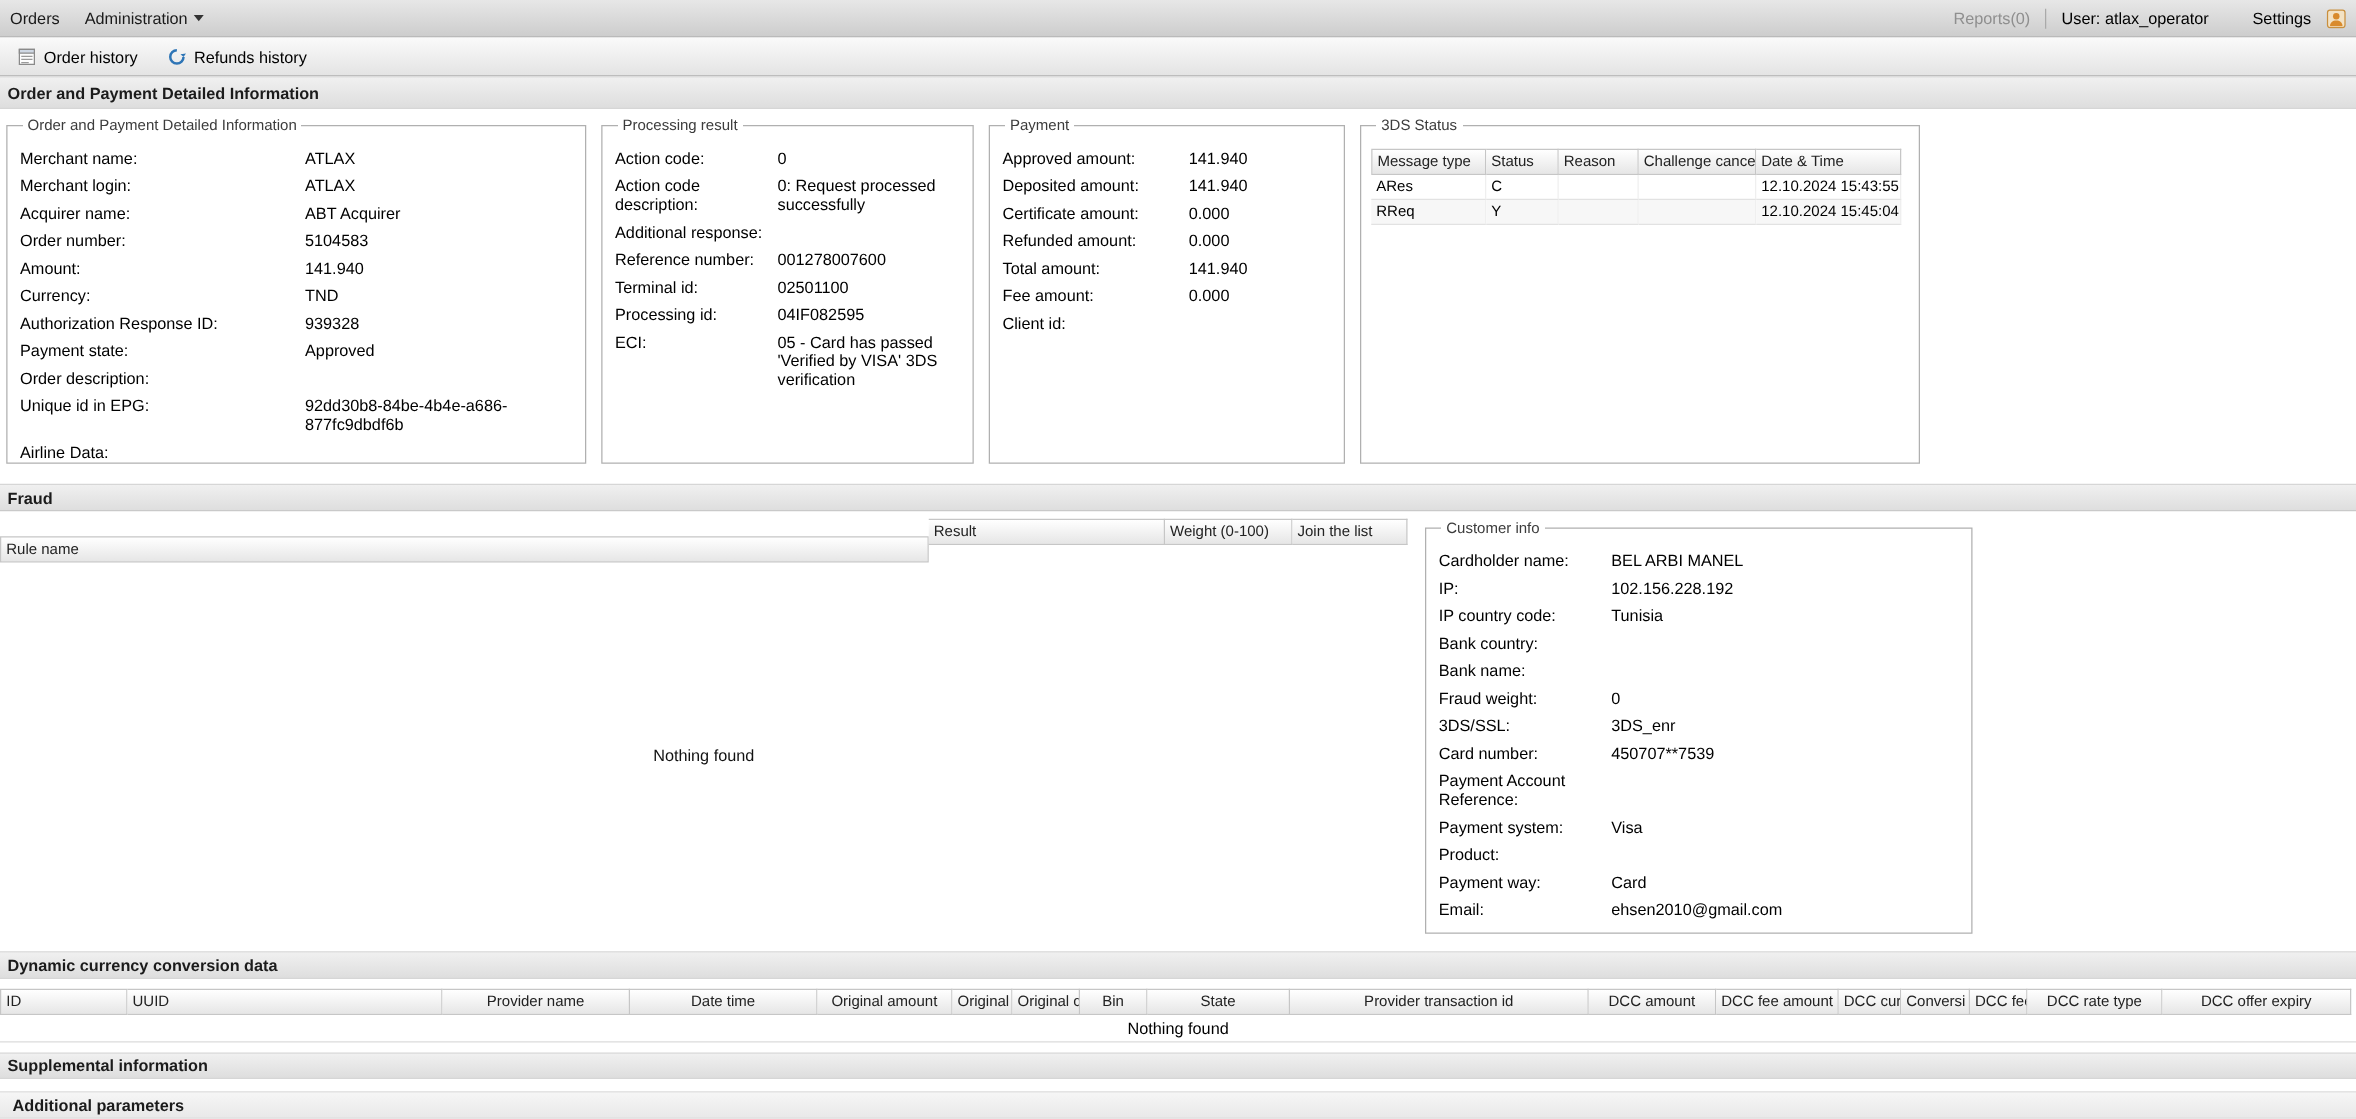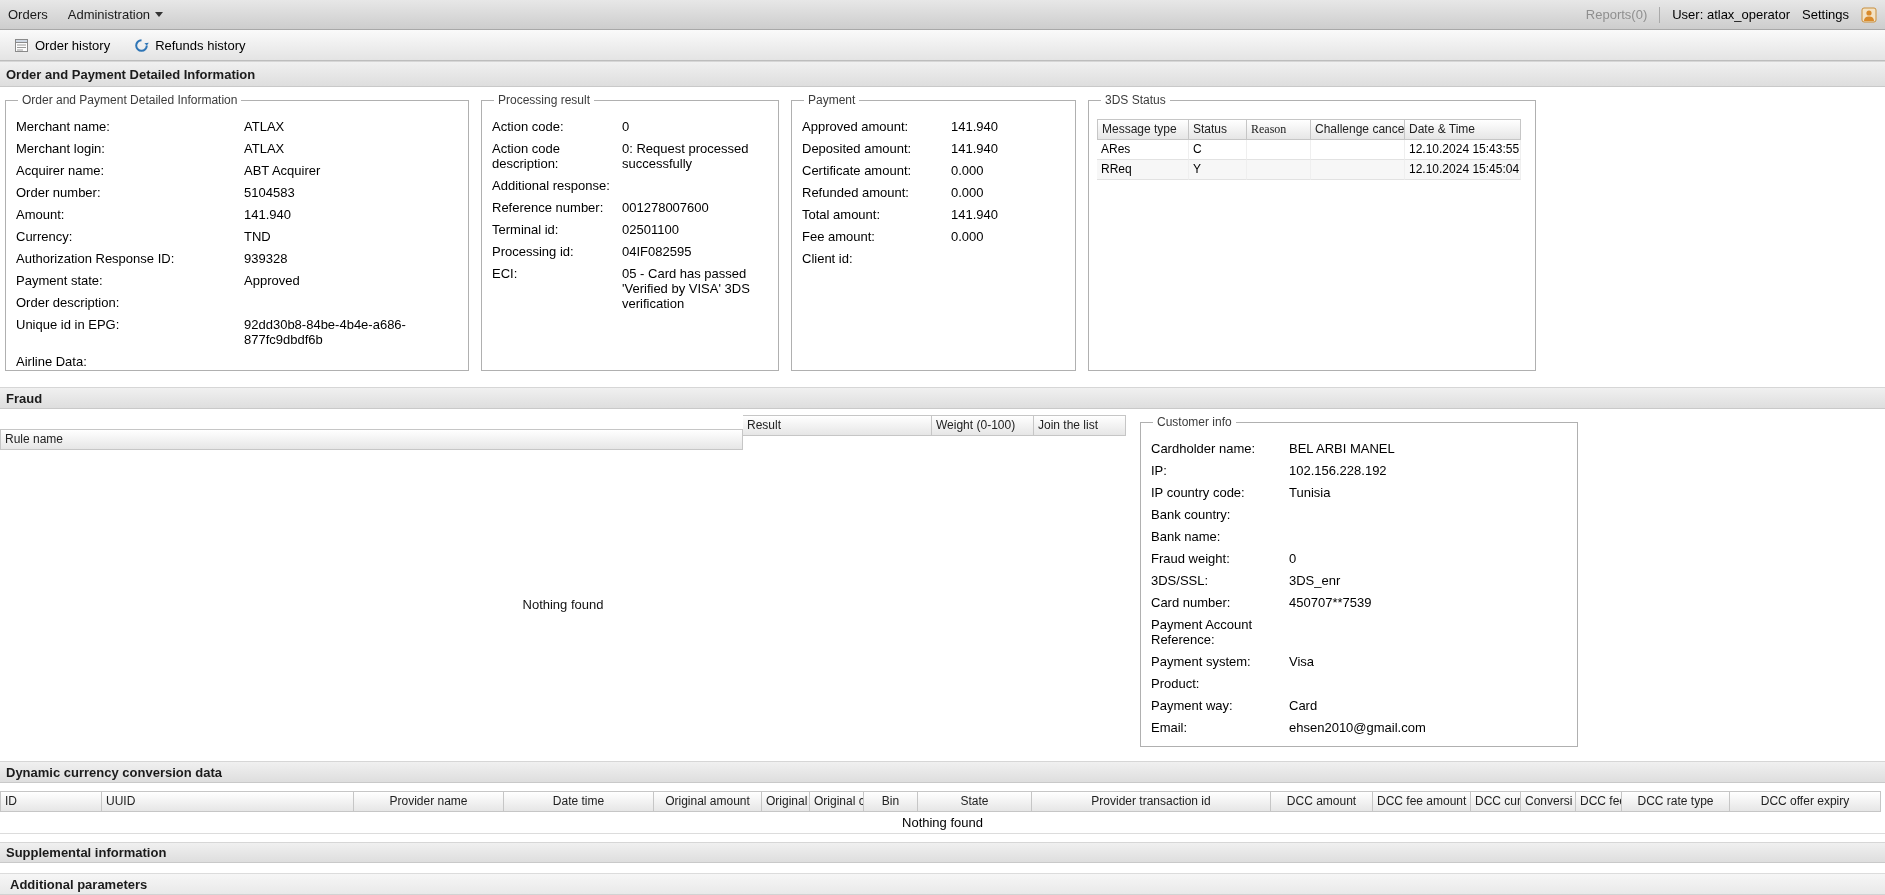--- a/index.html
+++ b/index.html
@@ -93,21 +93,21 @@
   .gh-cell:first-child { border-left: 1px solid #c6c6c6; }
   .gr-cell {
     height: 20px; line-height: 19px; padding: 0 4px;
     font-size: 12px; border-bottom: 1px solid #e2e2e2; border-right: 1px solid #efefef;
     white-space: nowrap; overflow: hidden; flex-shrink: 0;
   }
   .grid-row { display: flex; }
   .grid-row.alt .gr-cell { background: #f7f7f7; }
 
   
-  .t0 { width: 92px; } .t1 { width: 58px; } .t2 { width: 64px; font-family: Liberation Serif, serif; } .t3 { width: 94px; } .t4 { width: 116px; }
+  .t0 { width: 92px; } .t1 { width: 58px; } .t2 { width: 64px; } .t3 { width: 94px; } .t4 { width: 116px; }
 
   
   .fraud-wrap { padding: 6px 0 0 0; height: 338px; display: flex; }
   .fraud-grid { width: 1126px; }
   .fraud-body {
     height: 308px; display: flex; align-items: center; justify-content: center;
     color: #111;
   }
   .f0 { width: 743px; margin-top: 14px; } .f1 { width: 189px; } .f2 { width: 102px; } .f3 { width: 92px; }
   .customer-col { margin-left: 14px; padding-top: 0; }
@@ -136,21 +136,21 @@
       </span>
     <span class="menu-item">
         <span>Administration</span>
         <span class="caret"></span>
       </span>
   </div>
   <div class="menu-right">
     <span class="reports-link">Reports(0)</span>
     <span class="vsep"></span>
     <span>User: atlax_operator</span>
-    <span style="cursor:pointer;">Settings</span>
+    <span style="cursor:pointer;margin-left:23px;">Settings</span>
     <span class="user-icon">
       <svg width="16" height="16" viewBox="0 0 16 16">
         <rect x="1" y="1" width="14" height="14" rx="2" fill="#f3e2c4" stroke="#c98f3d"></rect>
         <circle cx="8" cy="6" r="2.6" fill="#d98a2b"></circle>
         <path d="M3 14 c0-3.2 2.2-4.6 5-4.6 s5 1.4 5 4.6 z" fill="#d98a2b"></path>
       </svg>
     </span>
   </div>
 </div>
 

